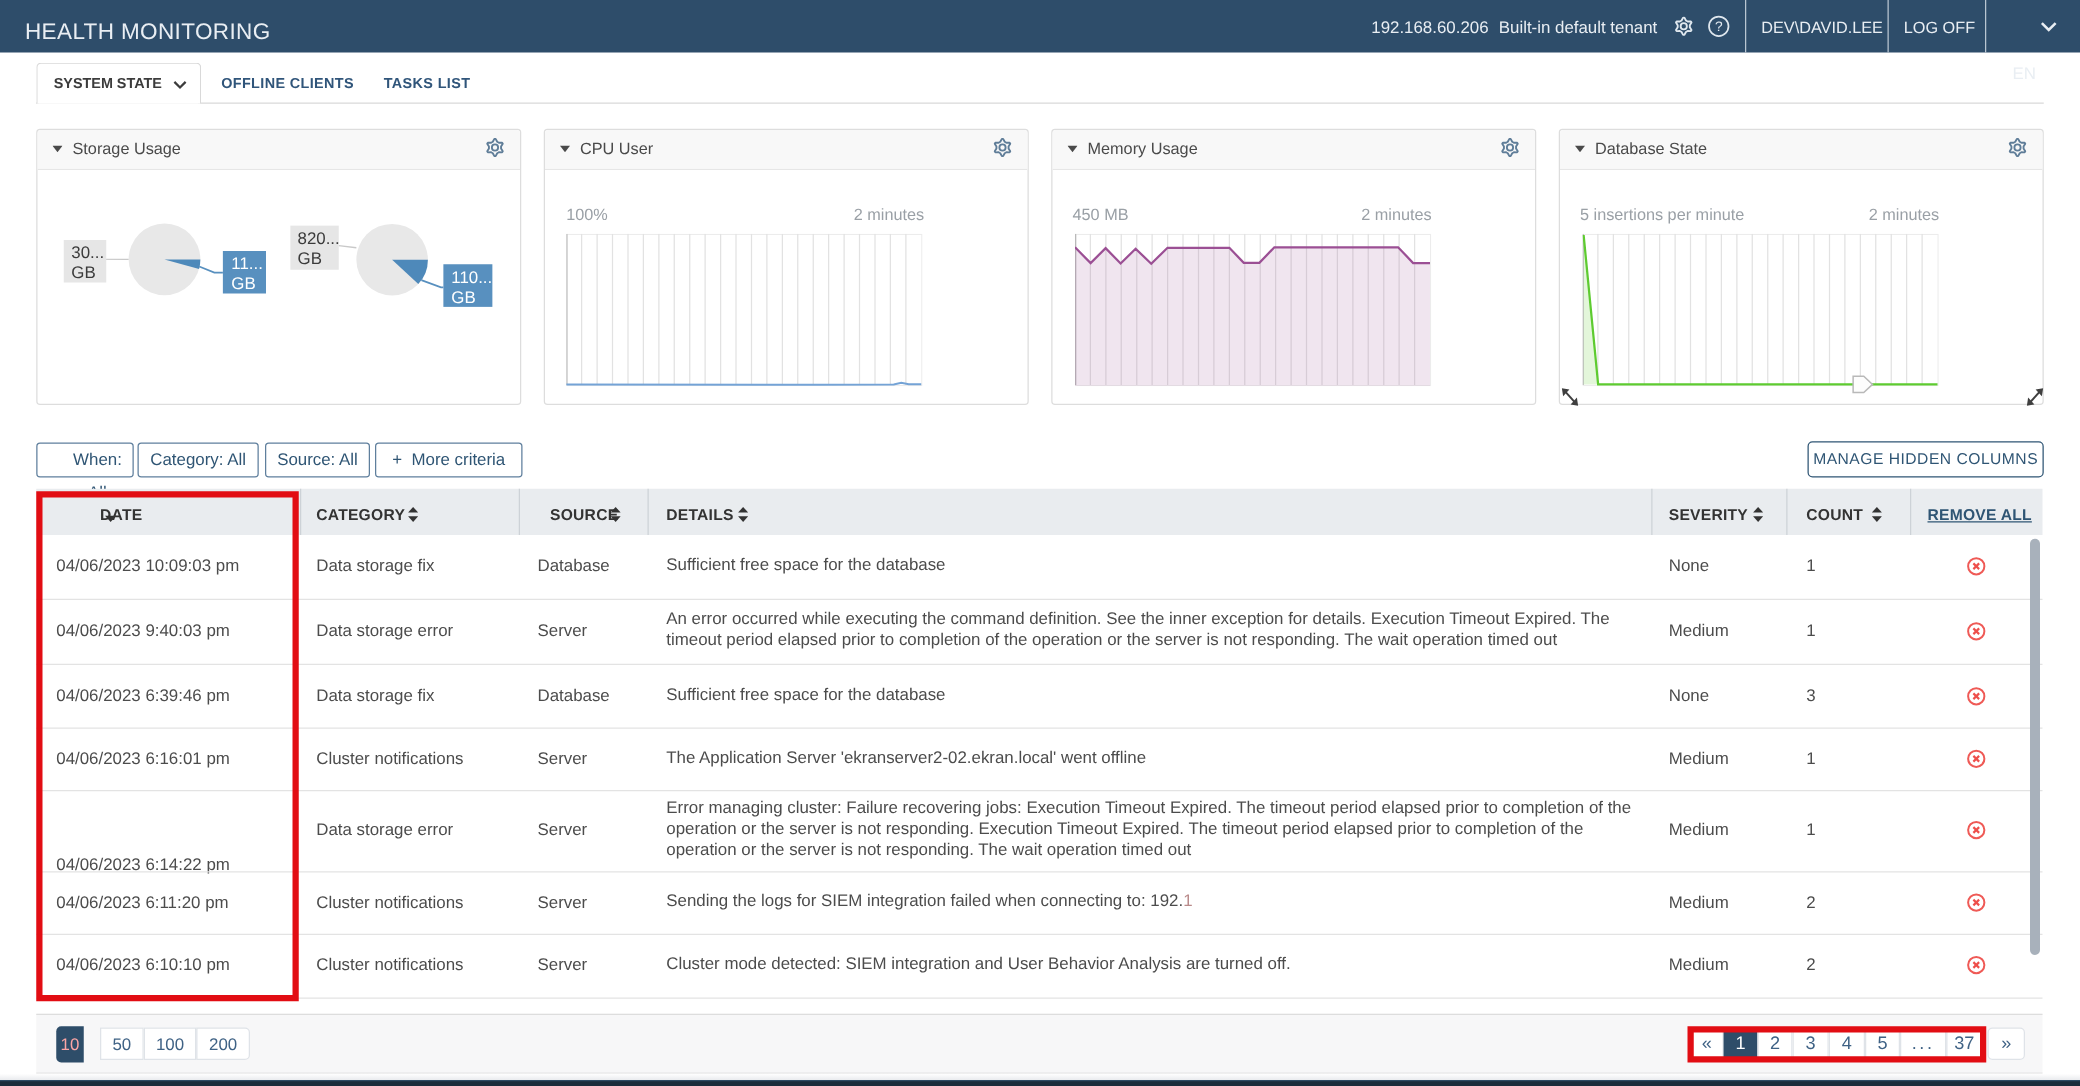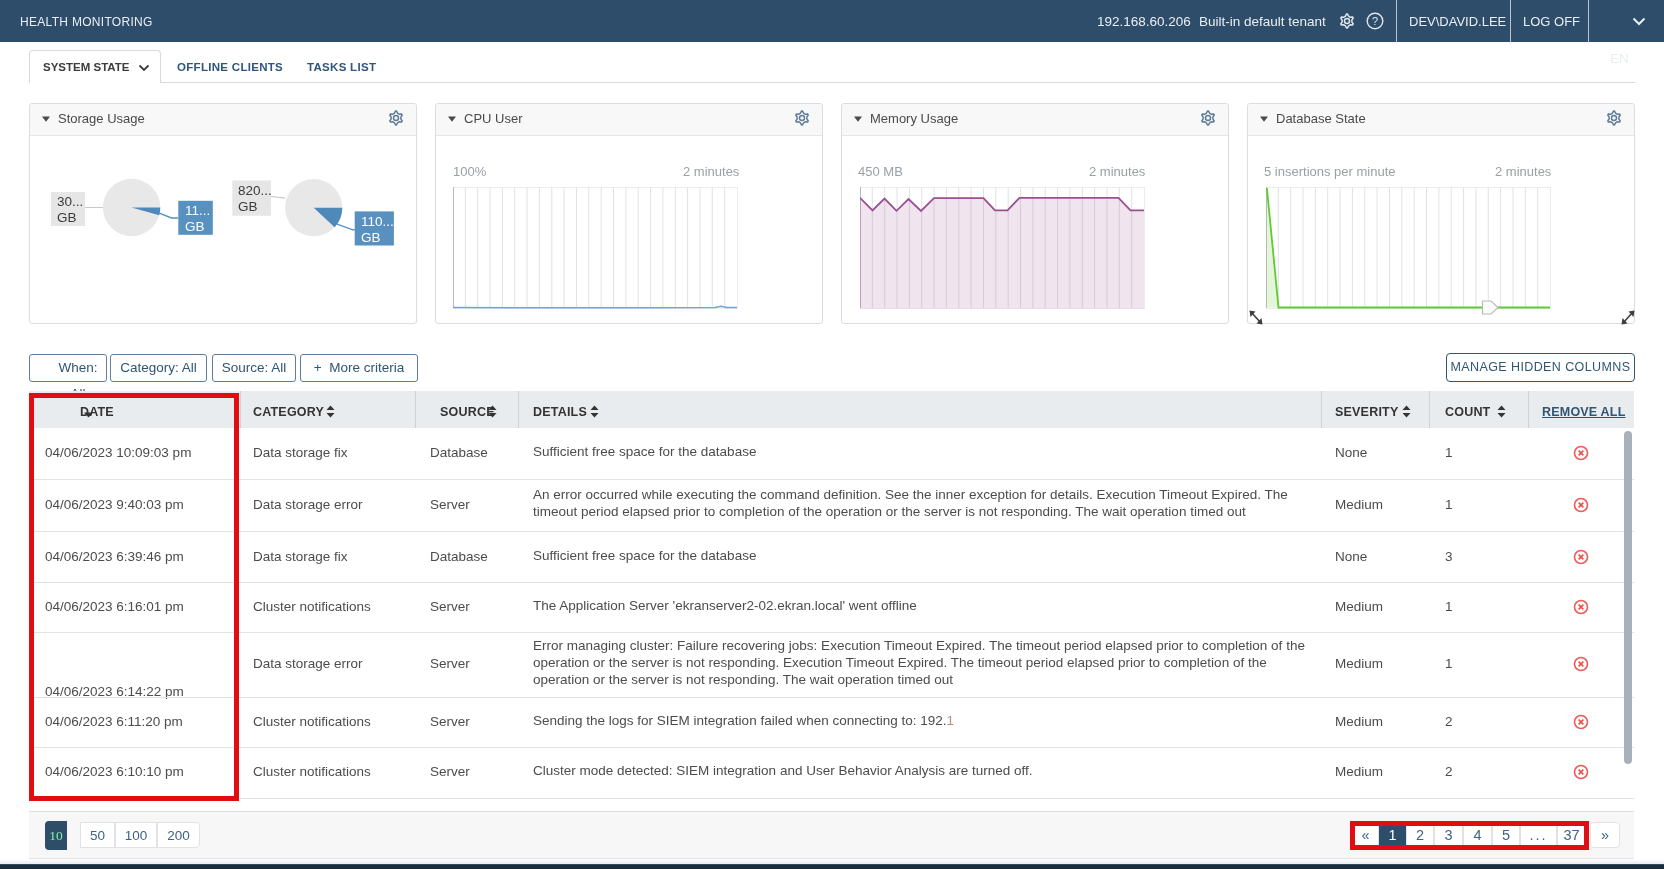--- a/index.html
+++ b/index.html
@@ -13,21 +13,21 @@
 .th{position:absolute;font-weight:bold;font-size:12.5px;color:#333;letter-spacing:0.2px;top:405px;}
 .cell{position:absolute;font-size:13.5px;color:#4c4c4c;}
 .det{line-height:17px;}
 .sep{position:absolute;width:1px;background:#cdd2d7;top:391px;height:37px;}
 .rowline{position:absolute;left:29px;width:1605px;height:1px;background:#e3e3e3;}
 .pgbtn{position:absolute;top:822px;height:26px;background:#fff;border:1px solid #dfe3e8;color:#3f6285;font-size:14.5px;text-align:center;line-height:24px;}
 </style></head>
 <body>
 
 <div class="abs" style="left:0;top:0;width:1664px;height:42px;background:#2e4d6a;"></div>
-<div class="abs hdrtxt" style="left:20px;top:15px;font-size:12px;letter-spacing:0.3px;">HEALTH MONITORING</div>
+<div class="abs hdrtxt" style="left:20px;top:15px;font-size:18px;letter-spacing:0.3px;">HEALTH MONITORING</div>
 <div class="abs hdrtxt" style="left:1097px;top:14px;">192.168.60.206</div>
 <div class="abs hdrtxt" style="left:1199px;top:14px;">Built-in default tenant</div>
 <svg class="abs" style="left:1339px;top:13px;" width="16" height="16" viewBox="0 0 16 16">
     <path d="M6.24 3.43 L7.49 1.12 L8.51 1.12 L9.76 3.43 L11.08 4.19 L13.71 4.12 L14.21 5.00 L12.84 7.23 L12.84 8.77 L14.21 11.00 L13.71 11.88 L11.08 11.81 L9.76 12.57 L8.51 14.88 L7.49 14.88 L6.24 12.57 L4.92 11.81 L2.29 11.88 L1.79 11.00 L3.16 8.77 L3.16 7.23 L1.79 5.00 L2.29 4.12 L4.92 4.19 Z" fill="none" stroke="#dfe7ee" stroke-width="1.5" stroke-linejoin="round"></path>
     <circle cx="8" cy="8" r="2.5" fill="none" stroke="#dfe7ee" stroke-width="1.5"></circle>
   </svg>
 <svg class="abs" style="left:1366px;top:12px;" width="18" height="18" viewBox="0 0 18 18">
     <circle cx="9" cy="9" r="7.8" fill="none" stroke="#dfe7ee" stroke-width="1.4"></circle>
     <text x="9" y="13" font-size="11" font-family="Liberation Sans" fill="#dfe7ee" text-anchor="middle">?</text>
   </svg>
@@ -346,21 +346,21 @@
 <svg class="abs" style="left:1573px;top:764.2px;" width="16" height="16" viewBox="0 0 16 16">
     <circle cx="8" cy="8" r="6.5" fill="none" stroke="#ef5a56" stroke-width="1.6"></circle>
     <line x1="5.7" y1="5.7" x2="10.3" y2="10.3" stroke="#ee4f4b" stroke-width="1.7"></line>
     <line x1="10.3" y1="5.7" x2="5.7" y2="10.3" stroke="#ee4f4b" stroke-width="1.7"></line>
   </svg>
 <div class="rowline" style="top:797.5px;"></div>
 
 <div class="abs" style="left:1624px;top:431px;width:8px;height:333px;background:#a8b1bb;border-radius:4px;"></div>
 
 <div class="abs" style="left:29px;top:811px;width:1605px;height:48px;background:#f7f7f8;border-top:1px solid #ddd;border-bottom:1px solid #e3e3e3;"></div>
-<div class="abs" style="left:45px;top:821px;width:22px;height:29px;background:#2e4d69;border-radius:4px 0 0 4px;color:#86efac;font-size:13.5px;text-align:center;line-height:29px;font-family:Liberation Serif, serif;">10</div>
+<div class="abs" style="left:45px;top:821px;width:22px;height:29px;background:#2e4d69;border-radius:4px 0 0 4px;color:#fca5a5;font-size:13.5px;text-align:center;line-height:29px;">10</div>
 <div class="pgbtn" style="left:80px;top:822px;width:35px;line-height:25px;font-size:13.5px;">50</div>
 <div class="pgbtn" style="left:115px;top:822px;width:42px;line-height:25px;font-size:13.5px;">100</div>
 <div class="pgbtn" style="left:157px;top:822px;width:43px;line-height:25px;font-size:13.5px;border-radius:0 4px 4px 0;">200</div>
 
 <div class="pgbtn" style="left:1352px;width:27px;border-radius:4px 0 0 4px;">«</div>
 <div class="pgbtn" style="left:1379px;width:27px;background:#2e4d69;color:#fff;border-color:#2e4d69;">1</div>
 <div class="pgbtn" style="left:1406px;width:28px;">2</div>
 <div class="pgbtn" style="left:1434px;width:29px;">3</div>
 <div class="pgbtn" style="left:1463px;width:29px;">4</div>
 <div class="pgbtn" style="left:1492px;width:28px;">5</div>

